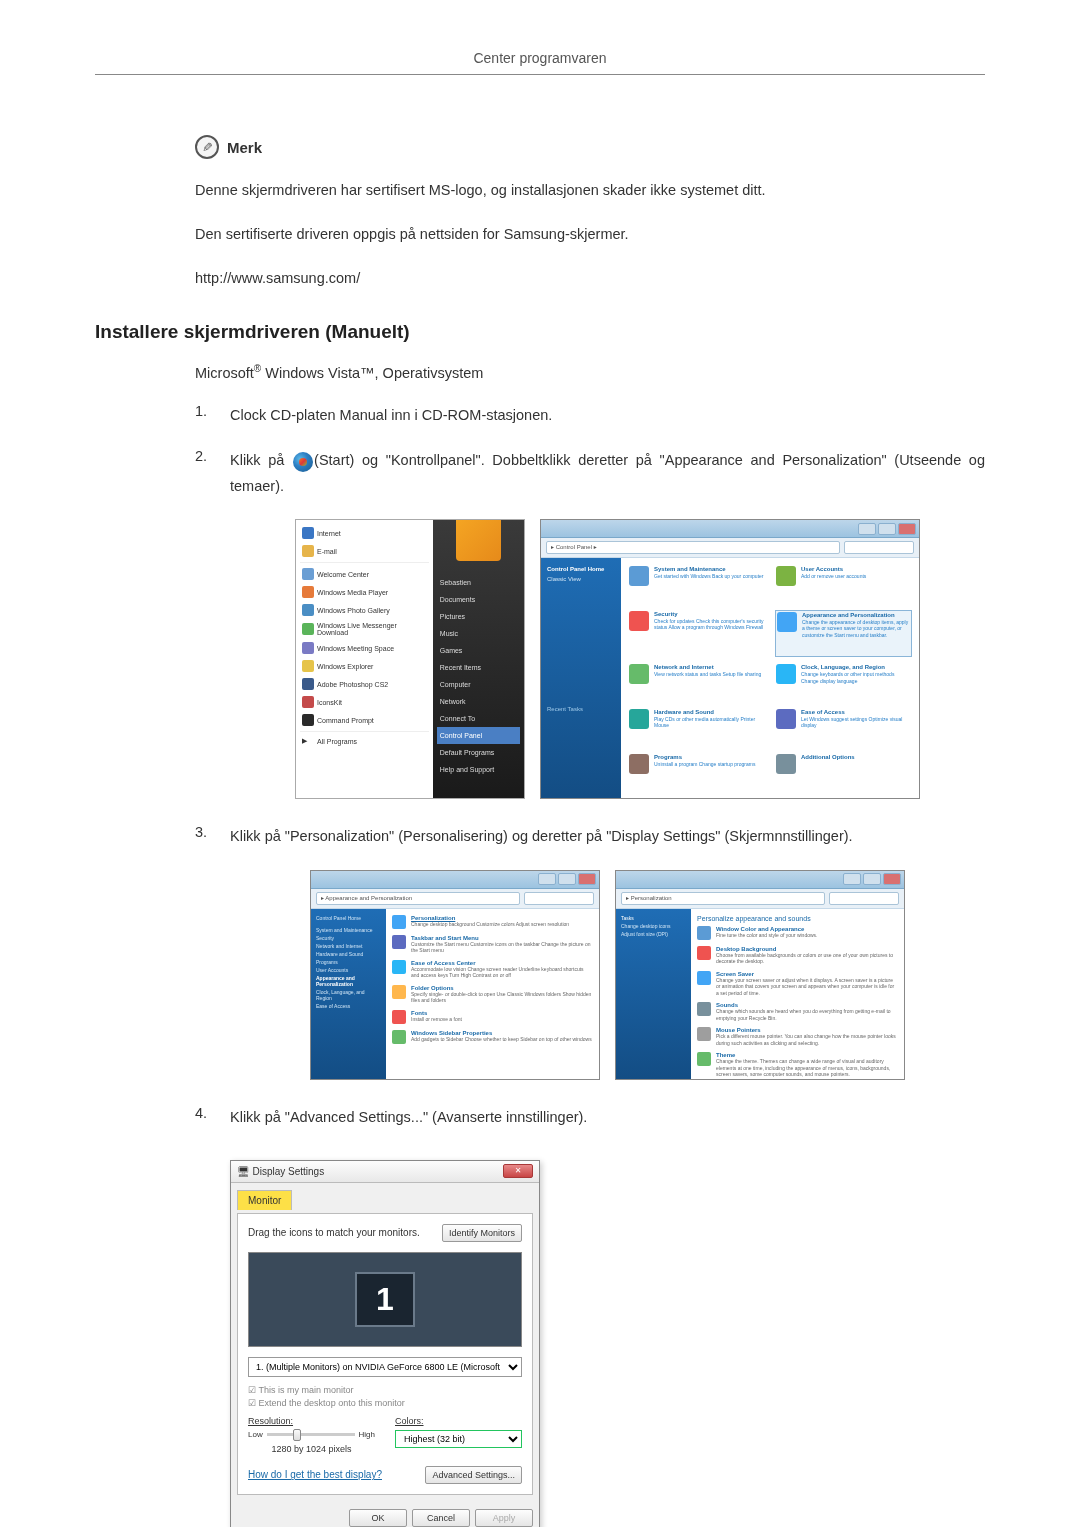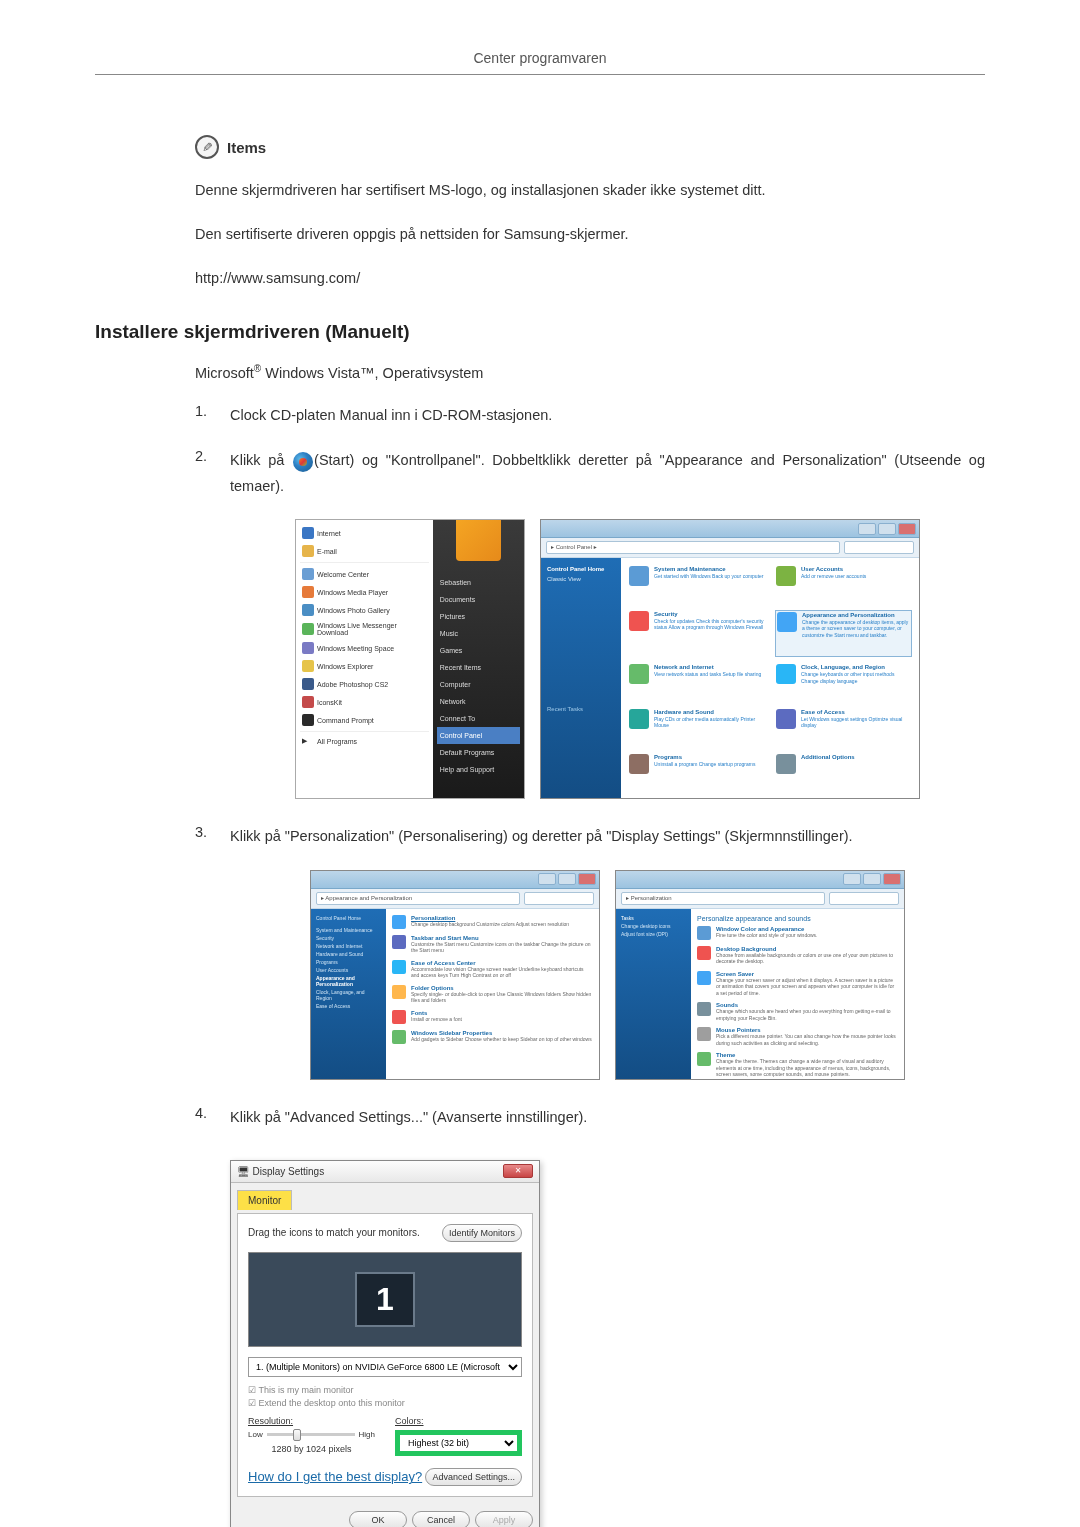--- a/index.html
+++ b/index.html
@@ -446,21 +446,21 @@
       display: flex;
       justify-content: space-between;
       align-items: center;
       margin-bottom: 10px;
     }
     
     .ds-btn {
       padding: 3px 6px;
       background: linear-gradient(180deg, #fdfdfd, #e5e5e5);
       border: 1px solid #999;
-      border-radius: 9px;
+      border-radius: 2px;
       font-size: 9px;
       color: #333;
     }
     
     .ds-monitor-area {
       height: 95px;
       background: #3a4a5a;
       border: 1px solid #888;
       display: flex;
       align-items: center;
@@ -539,36 +539,36 @@
     
     .ds-res-text {
       text-align: center;
       font-size: 9px;
       margin-top: 5px;
     }
     
     .ds-color-dd {
       width: 100%;
       padding: 2px 4px;
-      border: 5px solid #22c55e;
+      border: 1px solid #22c55e;
       font-size: 9px;
       background: #fff;
     }
     
     .ds-bottom-row {
       display: flex;
       justify-content: space-between;
       align-items: center;
       margin-top: 12px;
     }
     
     .ds-link {
       color: #1a6aa8;
       text-decoration: underline;
-      font-size: 13px;
+      font-size: 10px;
     }
     
     .ds-buttons {
       display: flex;
       justify-content: flex-end;
       gap: 5px;
       padding: 8px 6px;
       background: #f0f0f0;
     }
     
@@ -588,21 +588,21 @@
   </style>
 </head>
 <body>
 
 <div class="page">
   <div class="header-title">Center programvaren</div>
 
   <div class="note-section">
     <div class="note-header">
       <span class="note-icon"></span>
-      <span class="note-label">Items</span>
+      <span class="note-label">Merk</span>
     </div>
     <div class="note-body">
       <p>Denne skjermdriveren har sertifisert MS-logo, og installasjonen skader ikke systemet ditt.</p>
       <p>Den sertifiserte driveren oppgis på nettsiden for Samsung-skjermer.</p>
       <p>http://www.samsung.com/</p>
     </div>
   </div>
 
   <div class="section-heading">Installere skjermdriveren (Manuelt)</div>
 

